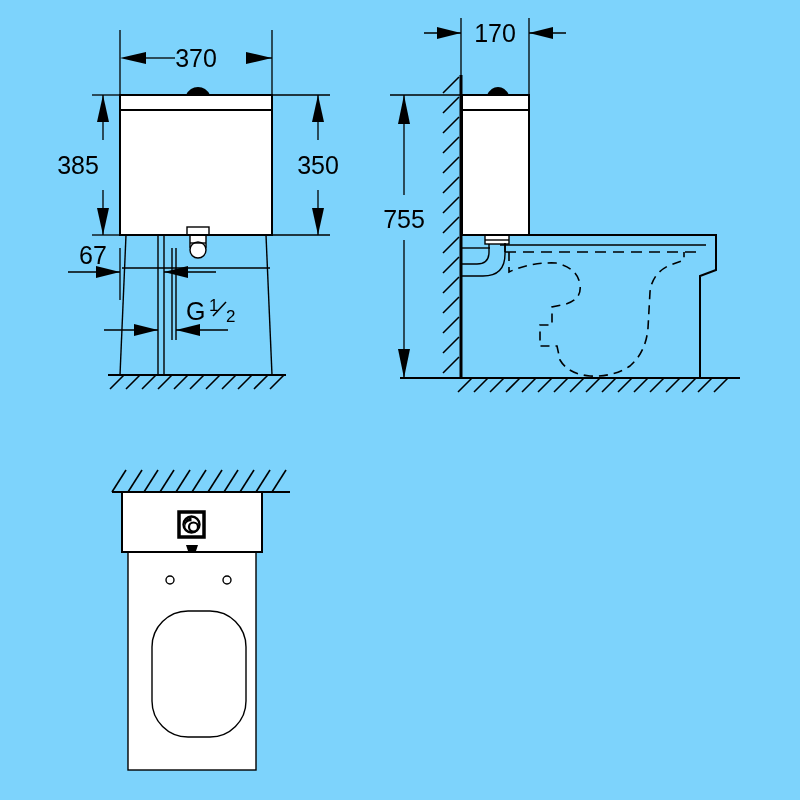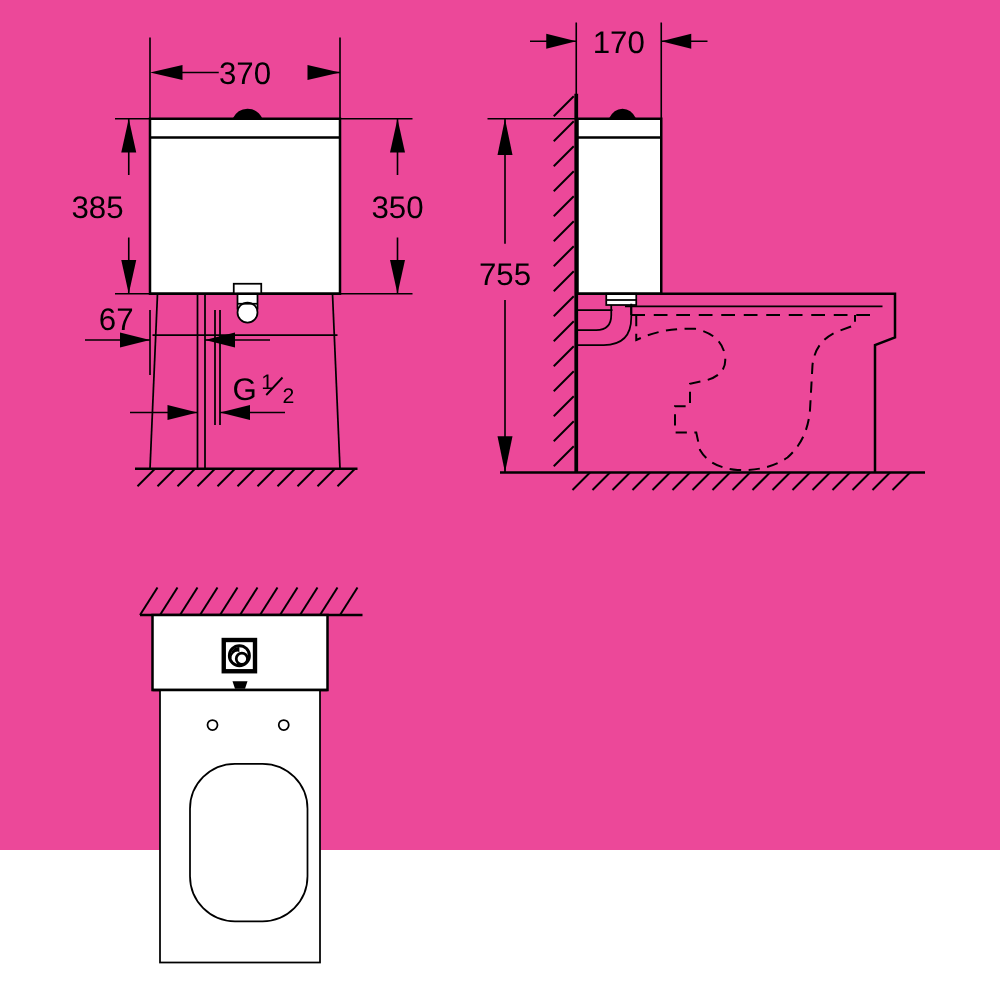--- a/index.html
+++ b/index.html
@@ -1,18 +1,18 @@
 <!DOCTYPE html>
 <html><head>
 <meta charset="utf-8">
 <style>
   html,body{margin:0;padding:0;background:#ffffff;}
   body{width:800px;height:800px;overflow:hidden;
        font-family:"Liberation Sans",sans-serif;}
-  #sheet{position:relative;width:800px;height:680px;background:#ec4899;}
+  #sheet{position:relative;width:800px;height:800px;background:#7dd3fc;}
   svg{display:block;}
   .ln{stroke:#000;fill:none;stroke-linecap:butt;}
   .obj{stroke-width:2;}
   .objthin{stroke-width:1.4;}
   .dim{stroke-width:1.3;}
   .ext{stroke-width:1.3;}
   .hatch{stroke-width:1.6;}
   .hidden{stroke-width:1.6;stroke-dasharray:9 6;}
   .hidden2{stroke-width:1.6;stroke-dasharray:11 7;}
   .arrow{fill:#000;stroke:none;}

